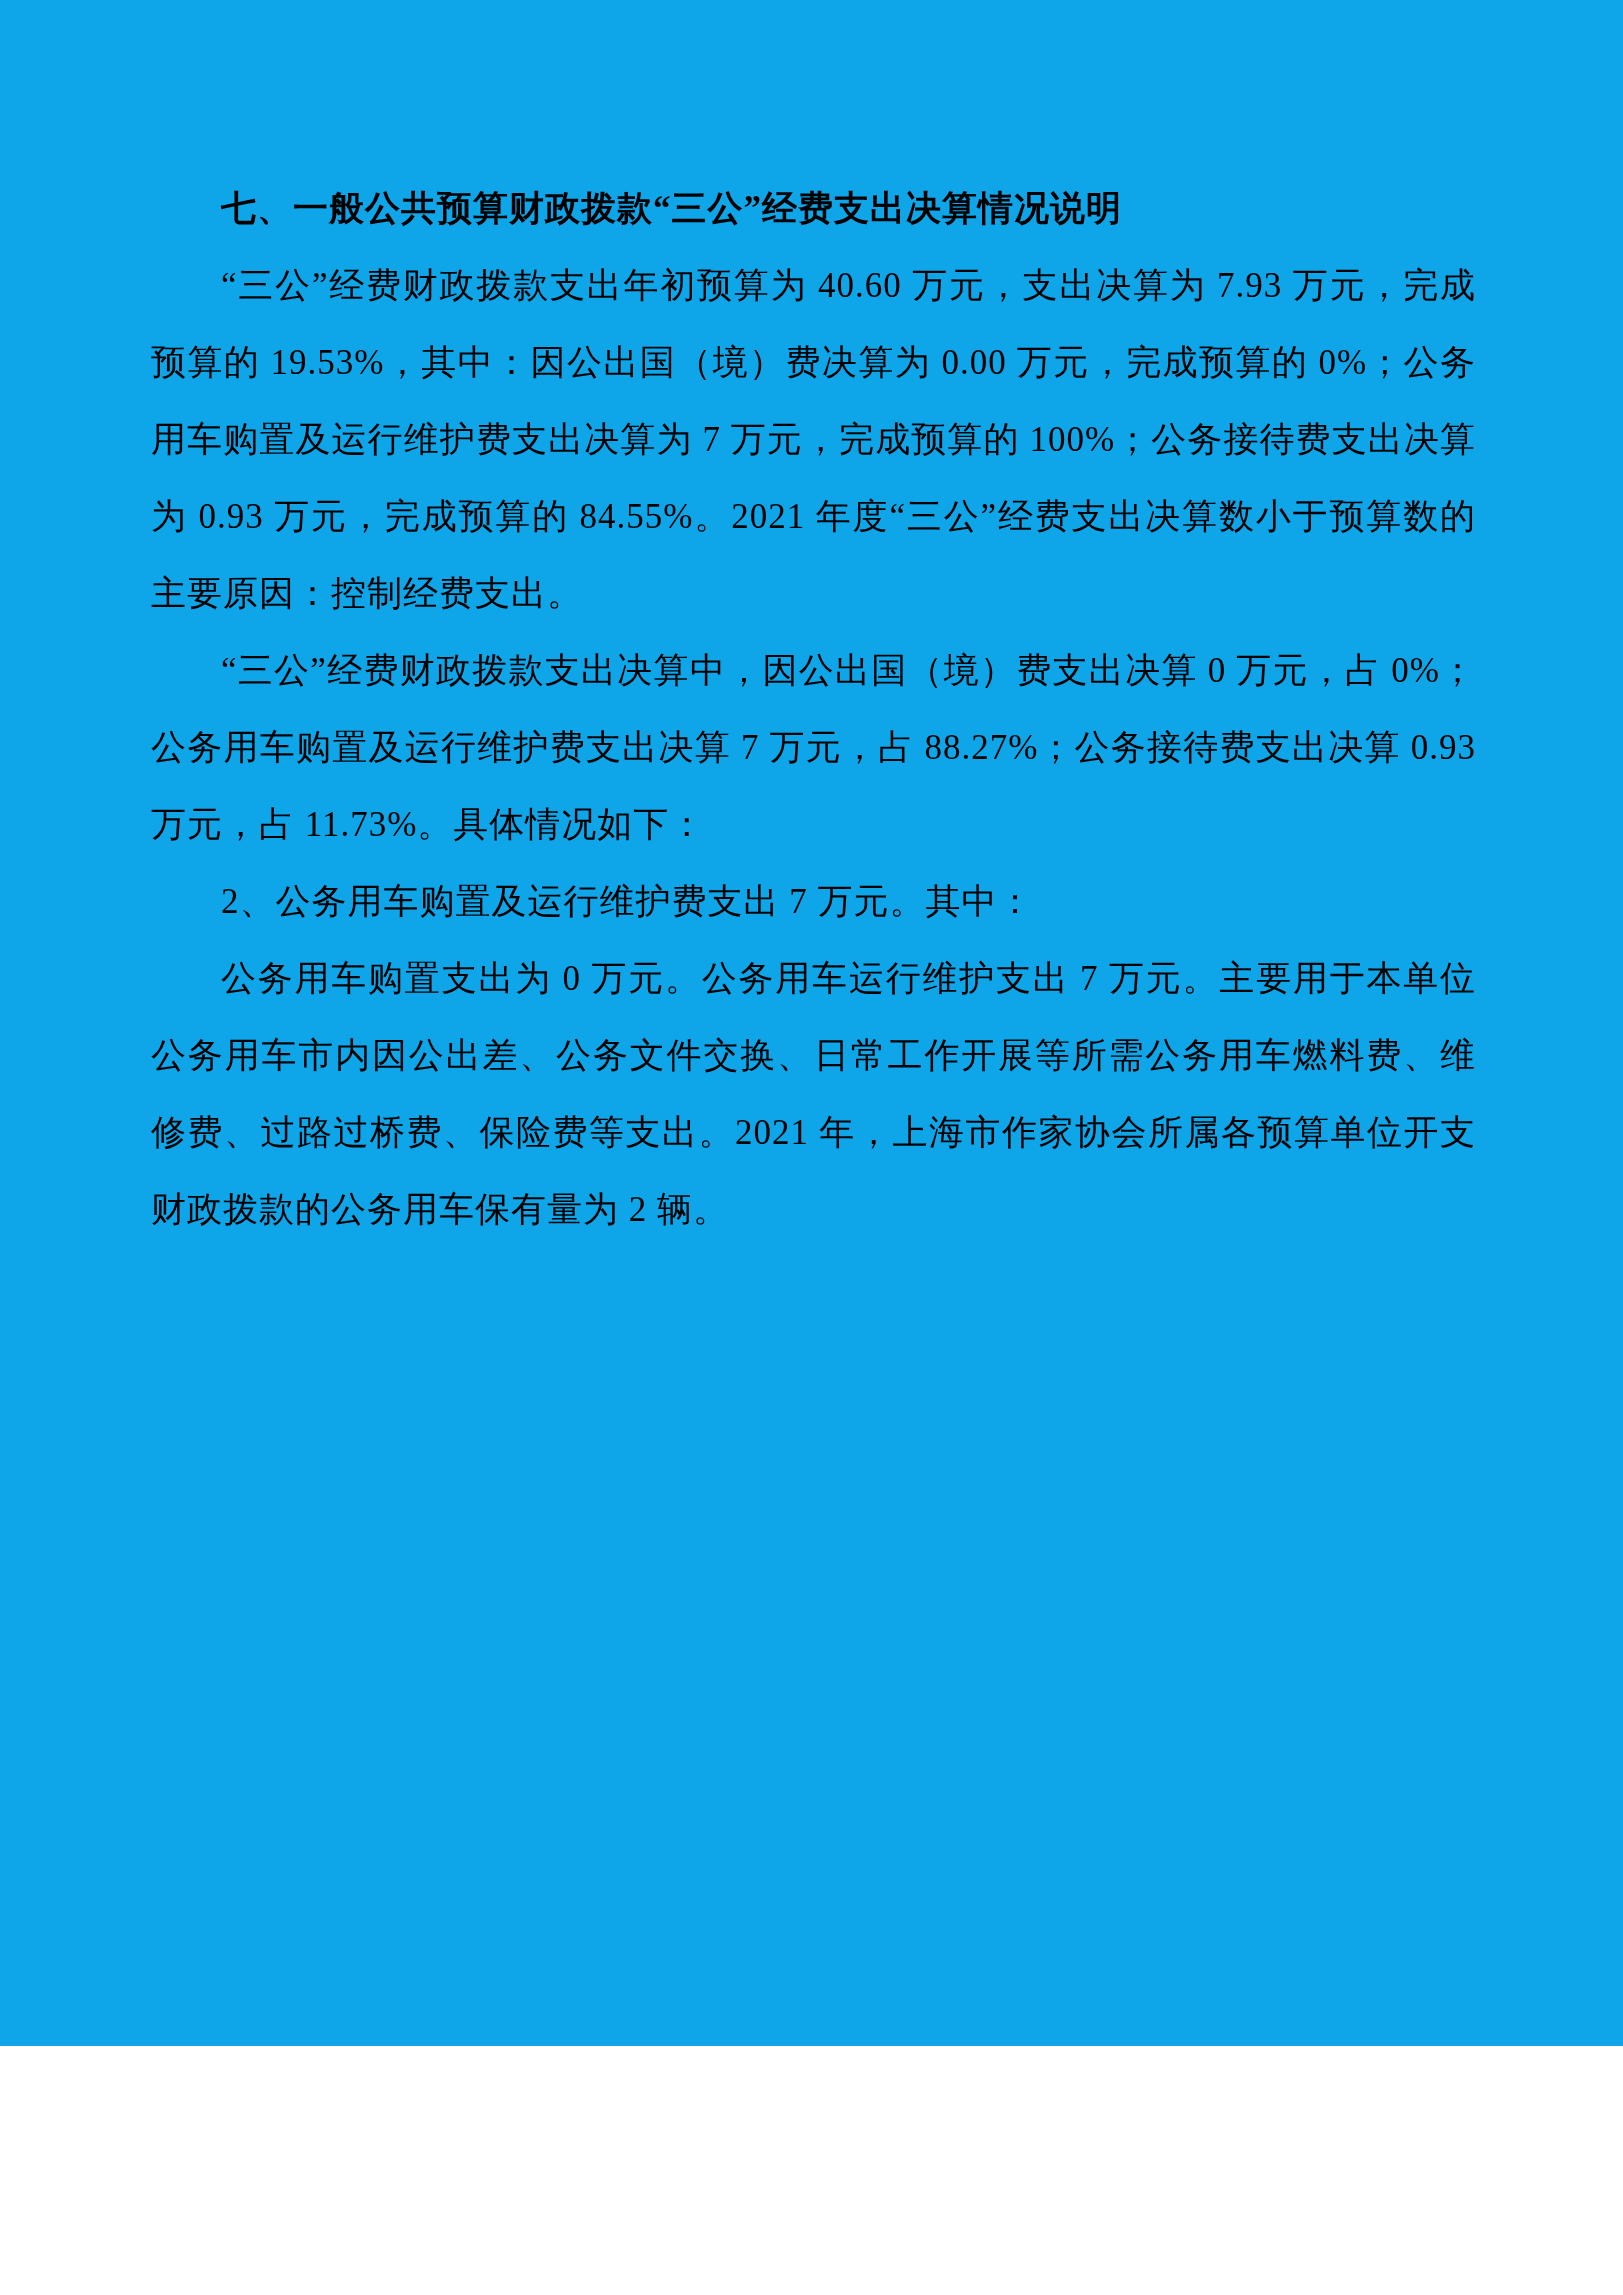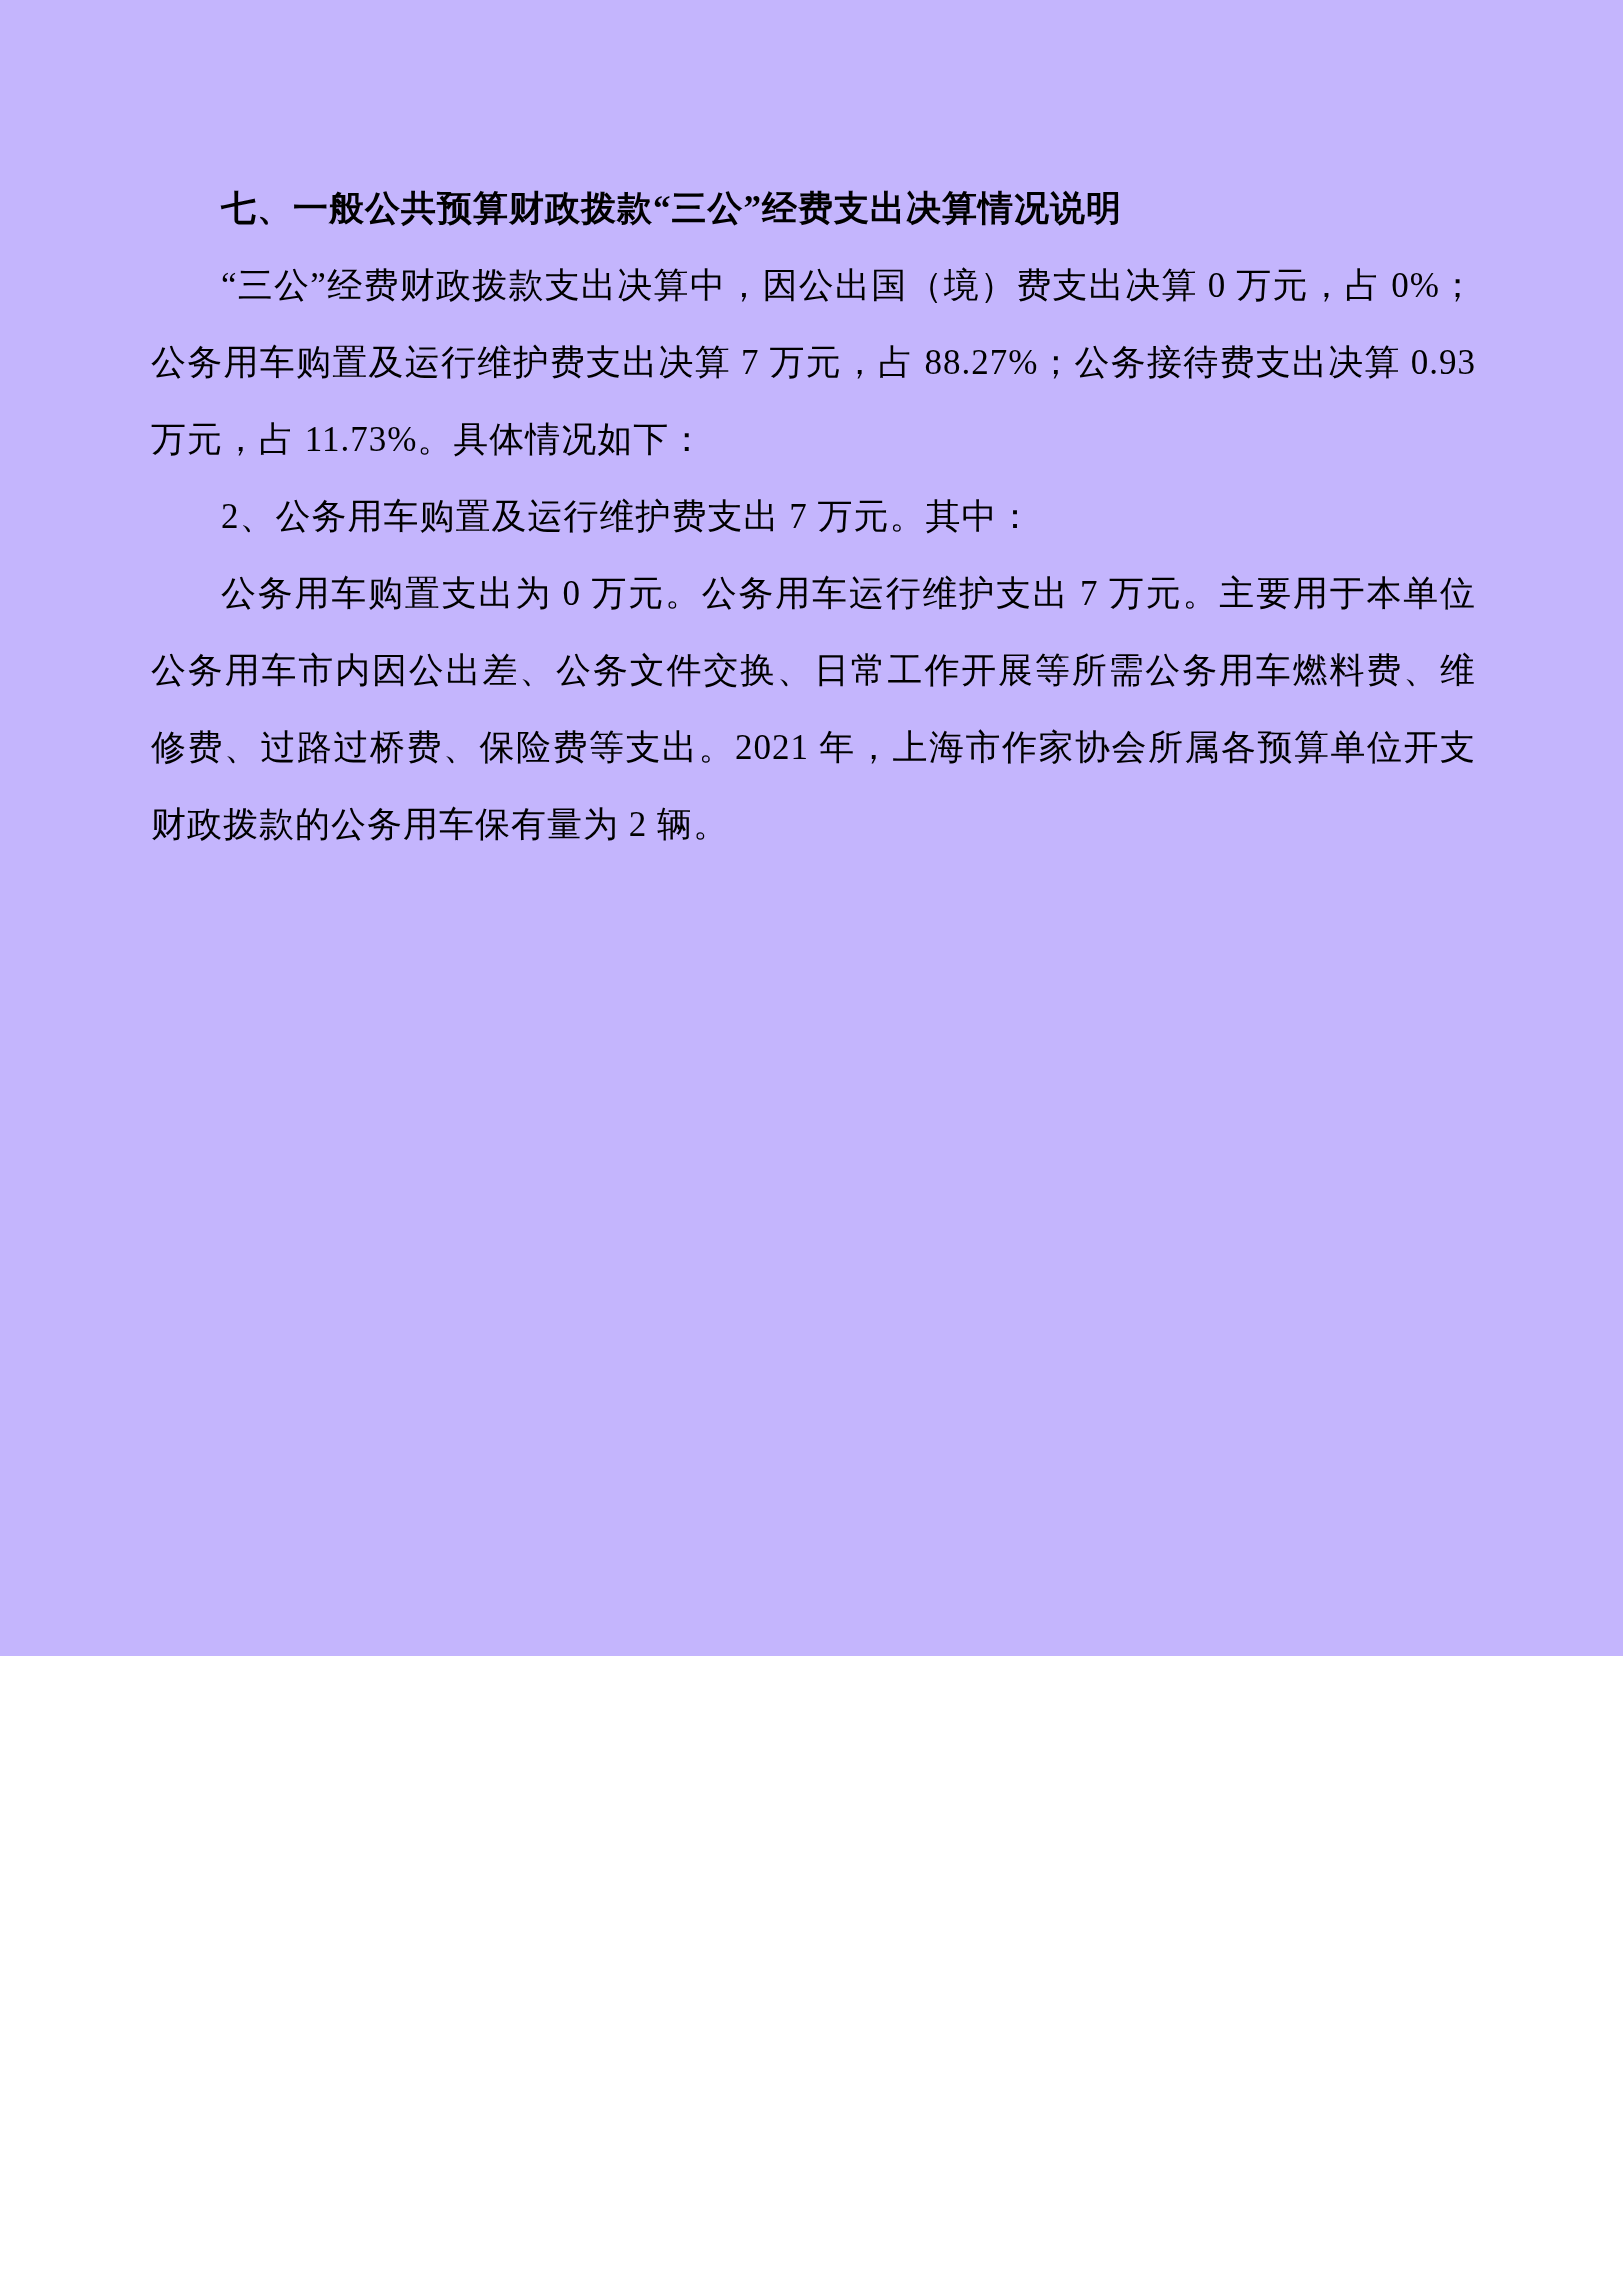--- a/index.html
+++ b/index.html
@@ -7,22 +7,22 @@
     padding: 0;
     background: #ffffff;
   }
   body {
     font-family: "Liberation Serif", "DejaVu Serif", serif;
     color: #000000;
   }
   .page {
     position: relative;
     width: 1623px;
-    height: 1656px;
-    background: #c4b5fd;
+    height: 2046px;
+    background: #0ea5e9;
     box-sizing: border-box;
     padding: 170px 147px 16px 151px;
     overflow: hidden;
   }
   .para {
     margin: 0;
     font-size: 35px;
     line-height: 77px;
     text-align: justify;
     text-indent: 2em;
@@ -33,20 +33,21 @@
     font-weight: 700;
   }
 </style>
 </head>
 <body>
 
 <div class="page">
   <p class="para heading">七、一般公共预算财政拨款“三公”经费支出决算情况说明</p>
 
 
+  <p class="para">“三公”经费财政拨款支出年初预算为 40.60 万元，支出决算为 7.93 万元，完成预算的 19.53%，其中：因公出国（境）费决算为 0.00 万元，完成预算的 0%；公务用车购置及运行维护费支出决算为 7 万元，完成预算的 100%；公务接待费支出决算为 0.93 万元，完成预算的 84.55%。2021 年度“三公”经费支出决算数小于预算数的主要原因：控制经费支出。</p>
 
 
 
   <p class="para">“三公”经费财政拨款支出决算中，因公出国（境）费支出决算 0 万元，占 0%；公务用车购置及运行维护费支出决算 7 万元，占 88.27%；公务接待费支出决算 0.93 万元，占 11.73%。具体情况如下：</p>
 
 
   <p class="para">2、公务用车购置及运行维护费支出 7 万元。其中：</p>
 
   <p class="para">公务用车购置支出为 0 万元。公务用车运行维护支出 7 万元。主要用于本单位公务用车市内因公出差、公务文件交换、日常工作开展等所需公务用车燃料费、维修费、过路过桥费、保险费等支出。2021 年，上海市作家协会所属各预算单位开支财政拨款的公务用车保有量为 2 辆。</p>
 

